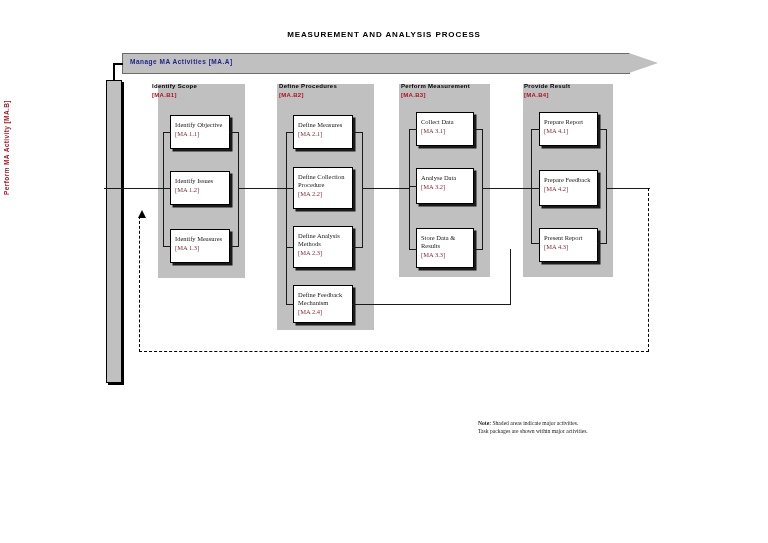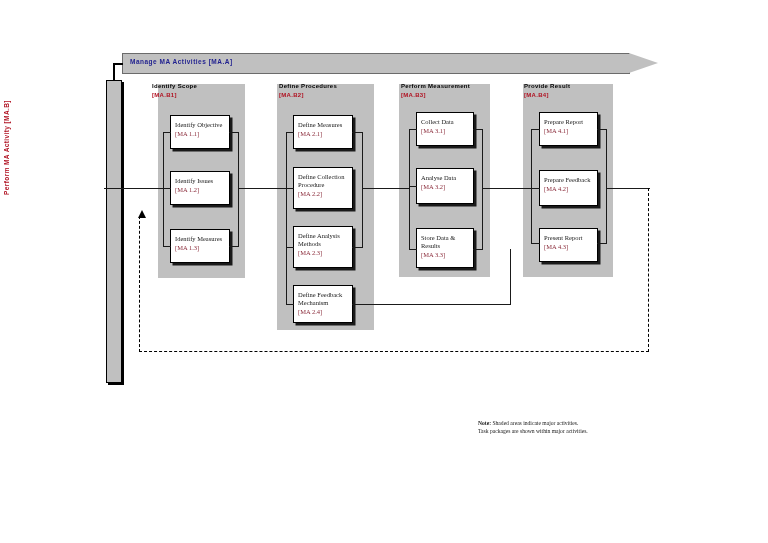--- a/index.html
+++ b/index.html
@@ -198,20 +198,21 @@
     line-height: 7.5px;
     white-space: nowrap;
   }
   .note-strong { font-weight: bold; }
 </style>
 </head>
 <body>
 
 <div id="canvas">
 
+  <div class="abs" id="page-title">MEASUREMENT AND ANALYSIS PROCESS</div>
 
   <div class="abs" id="banner-arrow">
     <div class="abs" id="banner-head-outline"></div>
     <div class="abs" id="banner-body"></div>
     <div class="abs" id="banner-head"></div>
     <div class="abs" id="banner-label">Manage MA Activities [MA.A]</div>
   </div>
 
   <div class="abs" id="lane-banner-horz"></div>
   <div class="abs" id="lane-banner-vert"></div>

